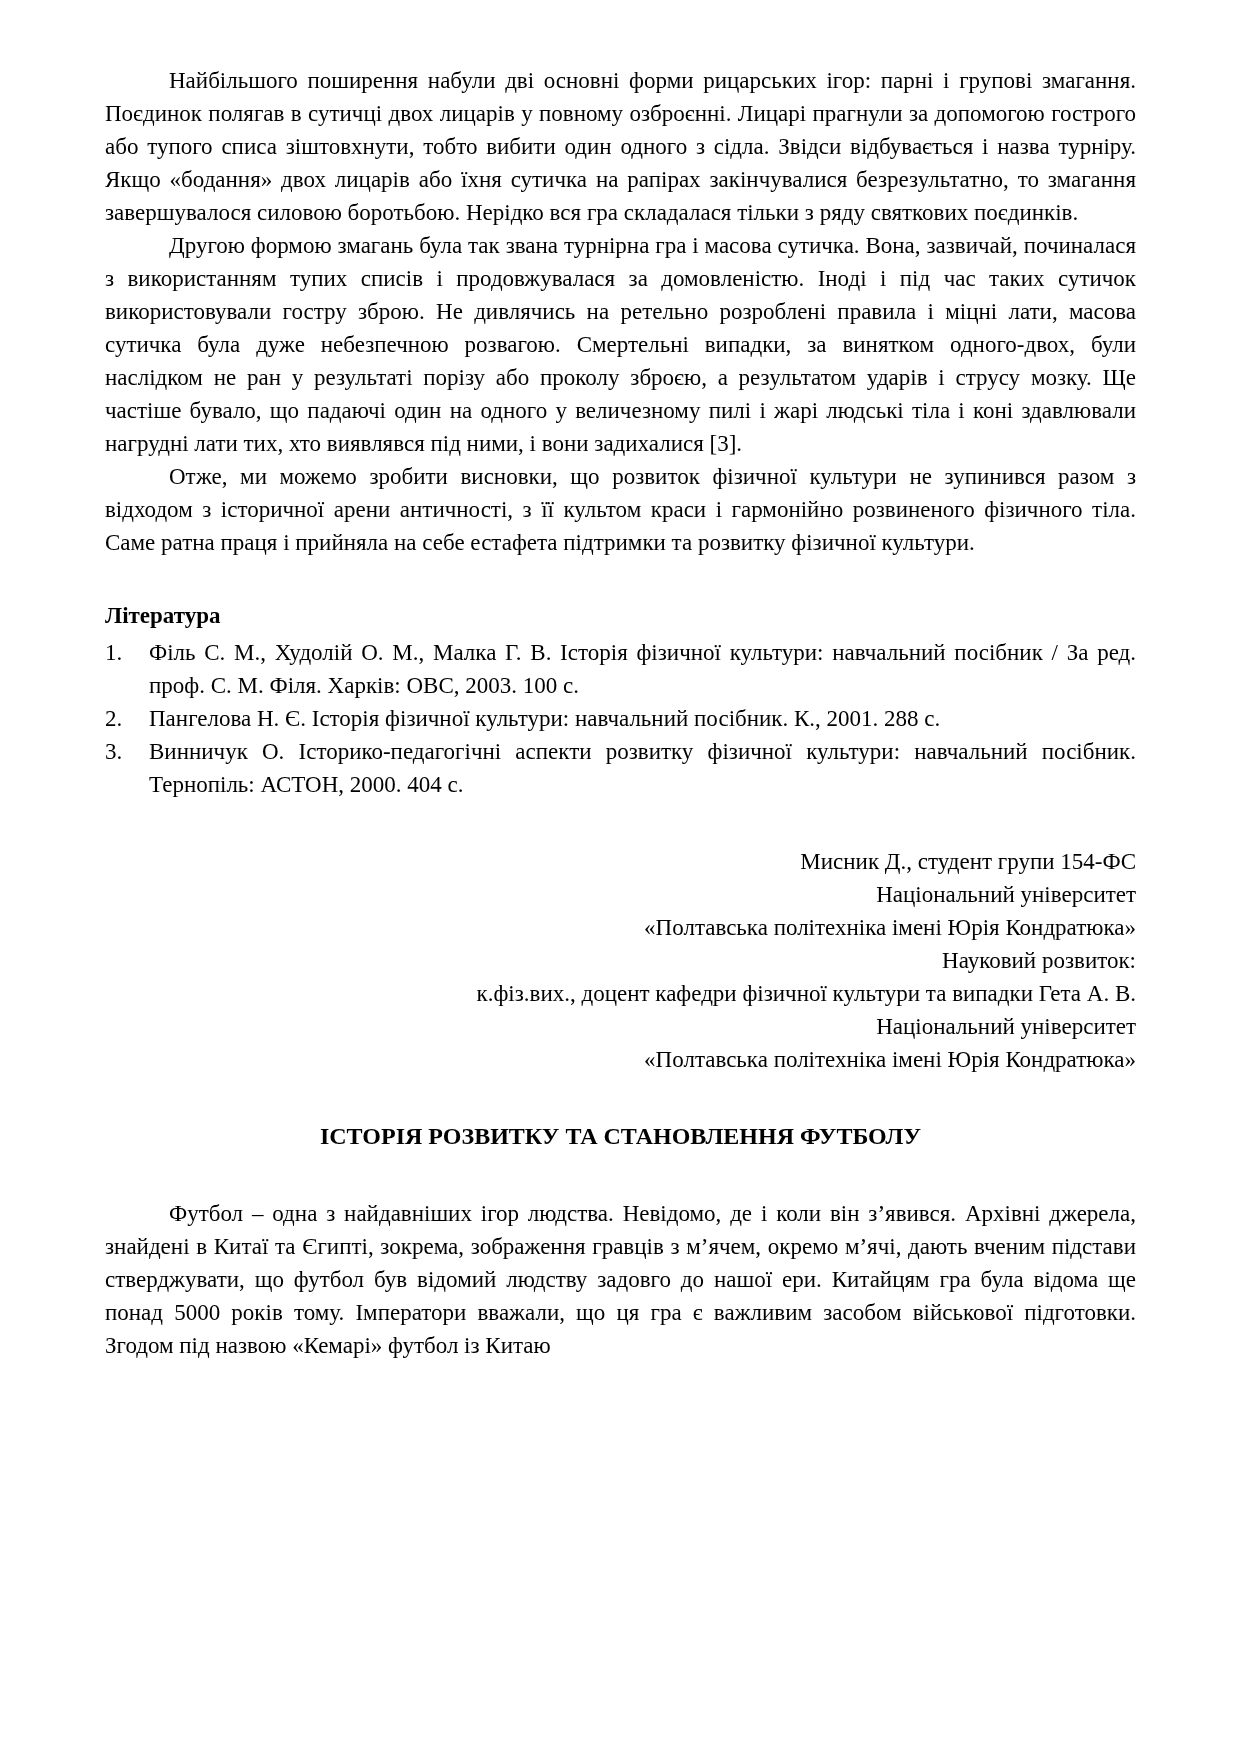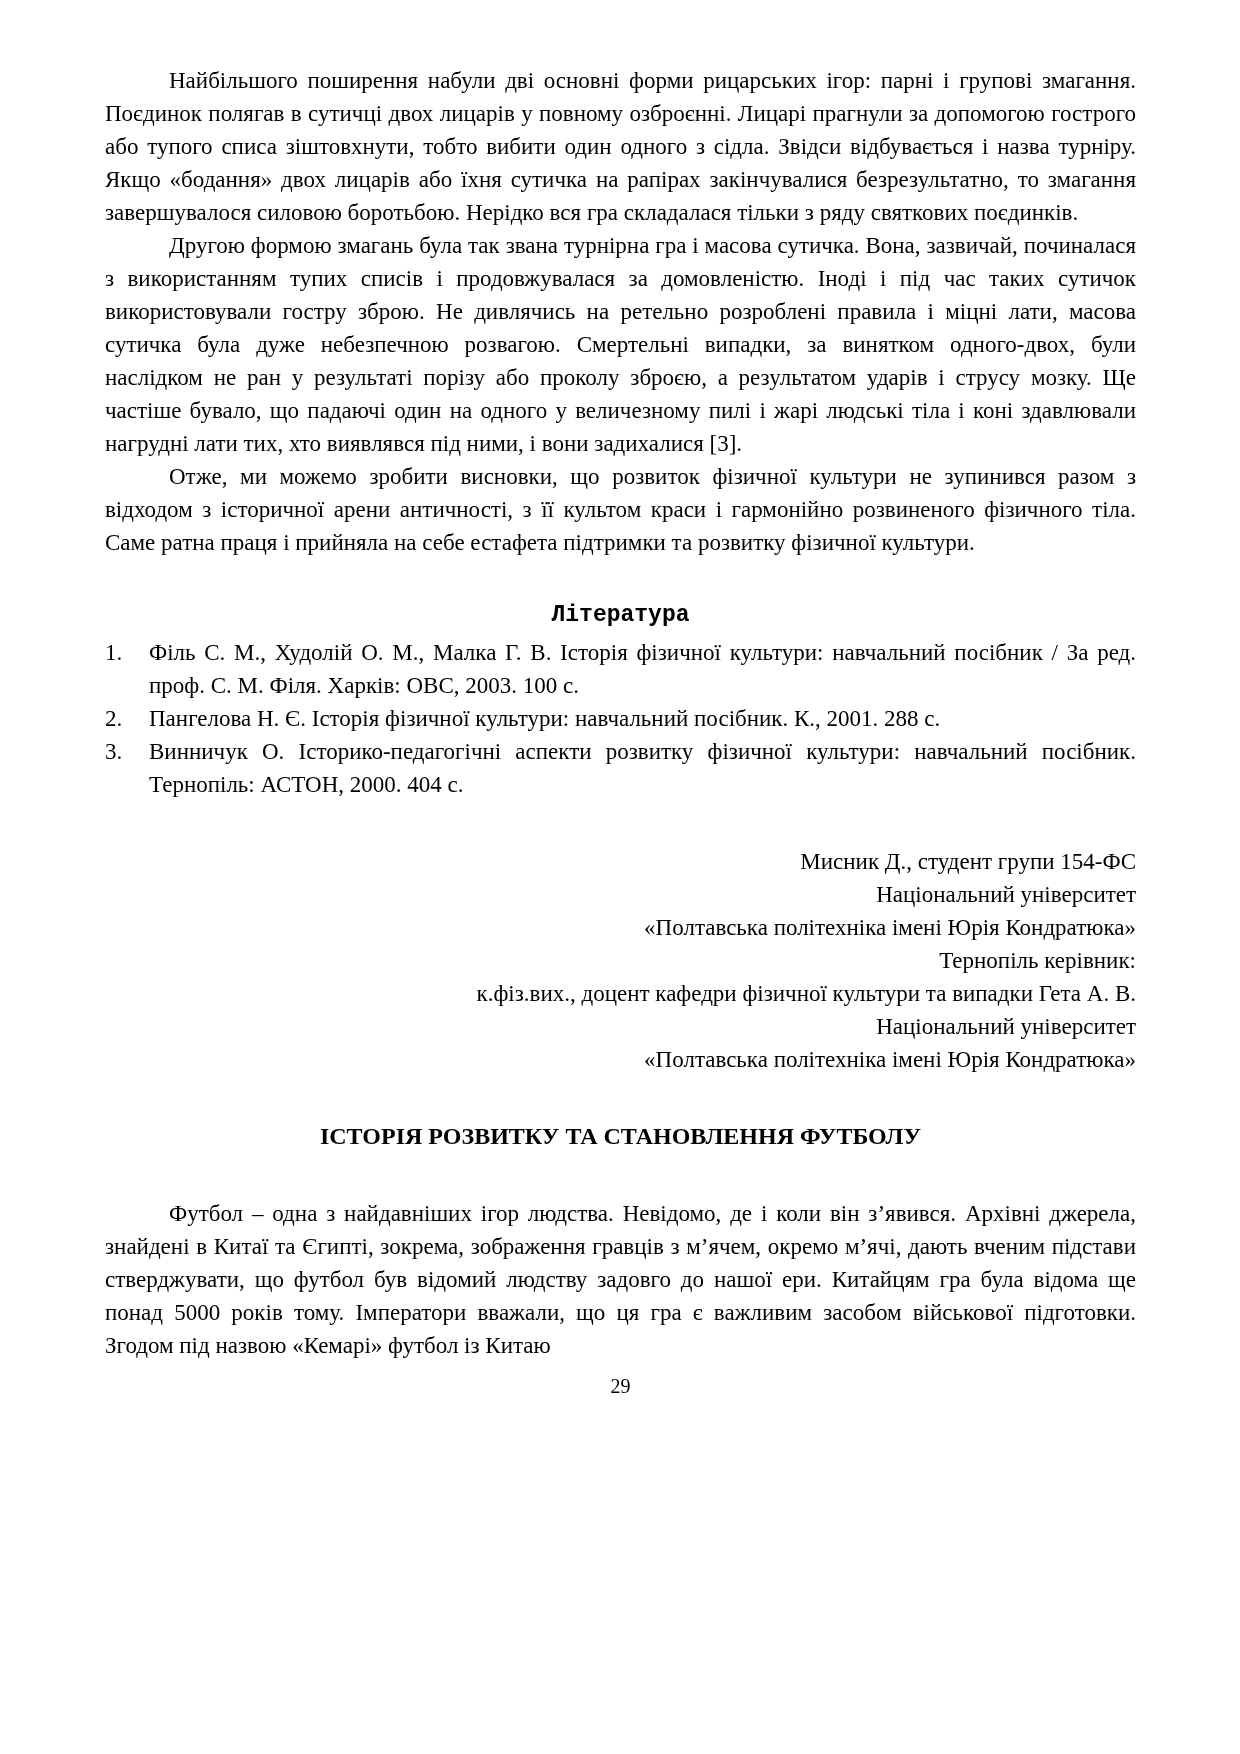--- a/index.html
+++ b/index.html
@@ -17,24 +17,23 @@
   .body-par {
     font-size: 23px;
     line-height: 33px;
     text-align: justify;
     text-indent: 64px;
   }
   .lit-heading {
     font-size: 23px;
     line-height: 33px;
     font-weight: bold;
-    text-align: center;
+    text-align: left;
     margin-top: 40px;
     margin-bottom: 4px;
-    font-family: Liberation Mono, monospace;
   }
   .lit-item {
     display: flex;
     font-size: 23px;
     line-height: 33px;
   }
   .lit-num {
     flex: 0 0 44px;
     width: 44px;
   }
@@ -90,25 +89,24 @@
     <div class="lit-item">
       <span class="lit-num">3.</span>
       <span class="lit-text">Винничук О. Історико-педагогічні аспекти розвитку фізичної культури: навчальний посібник. Тернопіль: АСТОН, 2000. 404 с.</span>
     </div>
   </div>
 
   <div class="authors">
     <div>Мисник Д., студент групи 154-ФС</div>
     <div class="italic">Національний університет</div>
     <div class="italic">«Полтавська політехніка імені Юрія Кондратюка»</div>
-    <div>Тернопіль керівник:</div>
+    <div>Науковий розвиток:</div>
     <div>к.фіз.вих., доцент кафедри фізичної культури та випадки Гета А. В.</div>
     <div class="italic">Національний університет</div>
     <div class="italic">«Полтавська політехніка імені Юрія Кондратюка»</div>
   </div>
 
   <div class="main-heading">ІСТОРІЯ РОЗВИТКУ ТА СТАНОВЛЕННЯ ФУТБОЛУ</div>
 
   <p class="body-par">Футбол – одна з найдавніших ігор людства. Невідомо, де і коли він з’явився. Архівні джерела, знайдені в Китаї та Єгипті, зокрема, зображення гравців з м’ячем, окремо м’ячі, дають вченим підстави стверджувати, що футбол був відомий людству задовго до нашої ери. Китайцям гра була відома ще понад 5000 років тому. Імператори вважали, що ця гра є важливим засобом військової підготовки. Згодом під назвою «Кемарі» футбол із Китаю</p>
 
-  <div class="page-footer">29</div>
 
 </div>
 
 </body></html>

